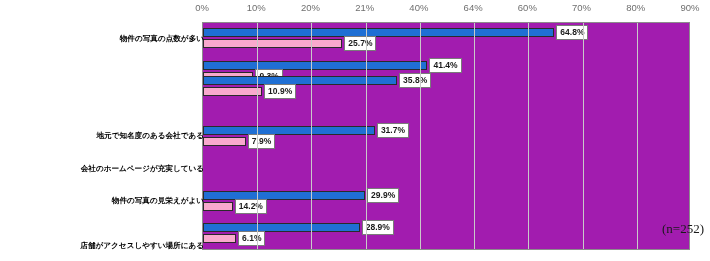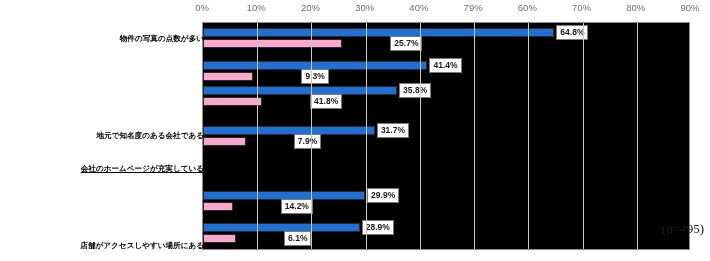--- a/index.html
+++ b/index.html
@@ -38,21 +38,21 @@
 
   
   .plot {
     position: absolute;
     left: 202px;
     top: 22px;
     width: 488px;
     height: 228px;
     border: 1px solid #8c8c8c;
     box-sizing: border-box;
-    background: #000000;
+    background: #a21caf;
   }
   .gridline {
     position: absolute;
     top: 0;
     bottom: 0;
     width: 1px;
     background: #c9c9c9;
   }
 
   
@@ -87,21 +87,21 @@
     border: 1px solid #7a7a7a;
     font-size: 8.5px;
     font-weight: bold;
     color: #1a1a1a;
     line-height: 1;
     padding: 2px 3px 2.5px 3px;
     white-space: nowrap;
     box-sizing: border-box;
   }
   .val-label.blue-lab { top: 2px; }
-  .val-label.pink-lab { top: 13px; margin-left: 46px; }
+  .val-label.pink-lab { top: 13px; }
 
   
   .cat-labels {
     position: absolute;
     left: 0;
     top: 22px;
     width: 200px;
     height: 228px;
     margin-left: 8px;
   }
@@ -129,48 +129,48 @@
 </style>
 </head>
 <body>
 
 <div id="chart-root">
 
   <div class="axis-top">
       <div class="axis-tick" style="left: 202px;">0%</div>
       <div class="axis-tick" style="left: 256.222px;">10%</div>
       <div class="axis-tick" style="left: 310.444px;">20%</div>
-      <div class="axis-tick" style="left: 364.667px;">30%</div>
+      <div class="axis-tick" style="left: 364.667px;">21%</div>
       <div class="axis-tick" style="left: 418.889px;">40%</div>
-      <div class="axis-tick" style="left: 473.111px;">79%</div>
+      <div class="axis-tick" style="left: 473.111px;">64%</div>
       <div class="axis-tick" style="left: 527.333px;">60%</div>
       <div class="axis-tick" style="left: 581.556px;">70%</div>
       <div class="axis-tick" style="left: 635.778px;">80%</div>
       <div class="axis-tick" style="left: 690px;">90%</div>
     </div>
 
   <div class="plot">
     <div class="rows">
         <div class="row" style="top: 0px; height: 32.5714px;">
           <div class="bar blue" style="width: 351.36px; background: rgb(31, 111, 212);"></div>
           <div class="val-label blue-lab" style="left: 353.36px;">64.8%</div>
           <div class="bar pink" style="width: 139.351px; background: rgb(249, 168, 205);"></div>
           <div class="val-label pink-lab" style="left: 141.351px;">25.7%</div>
         </div>
         <div class="row" style="top: 32.5714px; height: 32.5714px;">
           <div class="bar blue" style="width: 224.48px; background: rgb(31, 111, 212);"></div>
           <div class="val-label blue-lab" style="left: 226.48px;">41.4%</div>
           <div class="bar pink" style="width: 50.4267px; background: rgb(249, 168, 205);"></div>
           <div class="val-label pink-lab" style="left: 52.4267px;">9.3%</div>
         </div>
-        <div class="row" style="top: 58px; height: 32.5714px;">
+        <div class="row" style="top: 48px; height: 32.5714px;">
           <div class="bar blue" style="width: 194.116px; background: rgb(31, 111, 212);"></div>
           <div class="val-label blue-lab" style="left: 196.116px;">35.8%</div>
           <div class="bar pink" style="width: 59.1022px; background: rgb(249, 168, 205);"></div>
-          <div class="val-label pink-lab" style="left: 61.1022px;">41.8%</div>
+          <div class="val-label pink-lab" style="left: 61.1022px;">10.9%</div>
         </div>
         <div class="row" style="top: 97.7143px; height: 32.5714px;">
           <div class="bar blue" style="width: 171.884px; background: rgb(31, 111, 212);"></div>
           <div class="val-label blue-lab" style="left: 173.884px;">31.7%</div>
           <div class="bar pink" style="width: 42.8356px; background: rgb(249, 168, 205);"></div>
           <div class="val-label pink-lab" style="left: 44.8356px;">7.9%</div>
         </div>
         <div class="row" style="top: 162.857px; height: 32.5714px;">
           <div class="bar blue" style="width: 162.124px; background: rgb(31, 111, 212);"></div>
           <div class="val-label blue-lab" style="left: 164.124px;">29.9%</div>
@@ -190,18 +190,19 @@
       <div class="gridline" style="left: 216.889px;"></div>
       <div class="gridline" style="left: 271.111px;"></div>
       <div class="gridline" style="left: 325.333px;"></div>
       <div class="gridline" style="left: 379.556px;"></div>
       <div class="gridline" style="left: 433.778px;"></div>
     </div>
 
   <div class="cat-labels">
       <div class="cat-label" style="top: 11.5357px;">物件の写真の点数が多い</div>
       <div class="cat-label" style="top: 109.25px;">地元で知名度のある会社である</div>
-      <div class="cat-label" style="top: 141.821px; text-decoration: underline;">会社のホームページが充実している</div>
+      <div class="cat-label" style="top: 141.821px;">会社のホームページが充実している</div>
+      <div class="cat-label" style="top: 174.393px;">物件の写真の見栄えがよい</div>
       <div class="cat-label" style="top: 219px; padding-left: 40px;">店舗がアクセスしやすい場所にある</div>
     </div>
 
-  <div class="n-note">(n=495)</div>
+  <div class="n-note">(n=252)</div>
 </div>
 
 </body></html>

